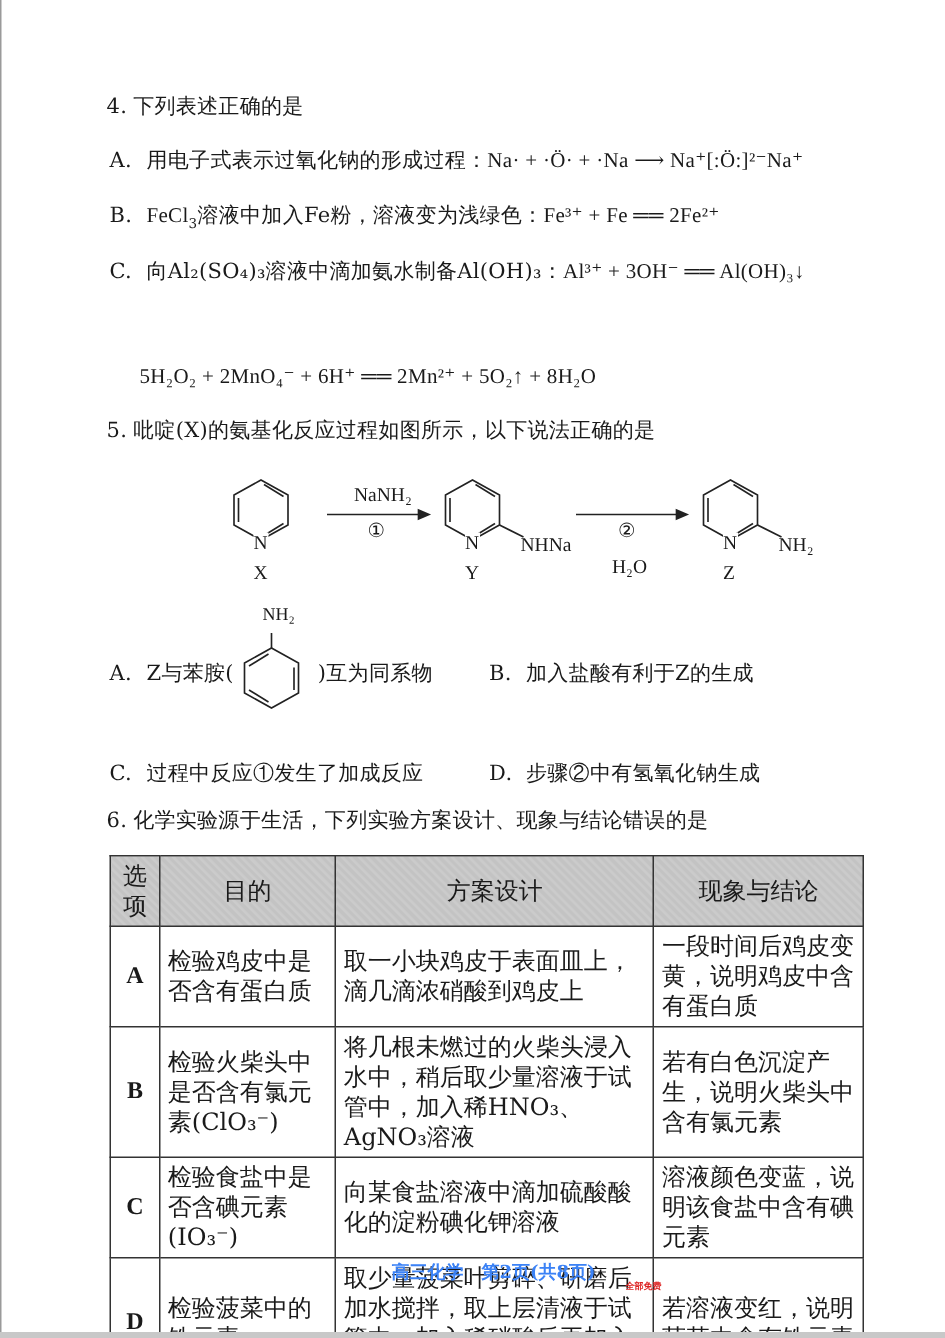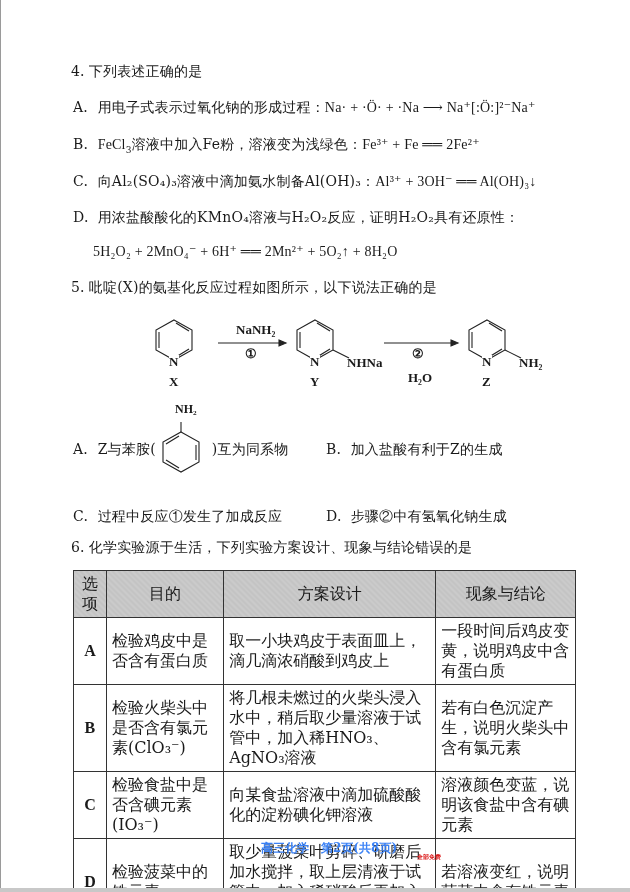--- a/index.html
+++ b/index.html
@@ -13,21 +13,21 @@
   .bottom-strip { position:absolute; left:0; top:888px; width:630px; height:4px; background:#c8c8c8; }
   .line { position:absolute; font-size:14px; line-height:18px; white-space:nowrap; letter-spacing:0.2px; }
   sub, sup { font-size:9px; line-height:0; }
   .q-num { display:inline-block; margin-right:4px; }
   .opt-label { display:inline-block; width:20px; }
   .formula { font-family: "Liberation Serif", "DejaVu Serif", serif; }
 
   
   .scheme { position:absolute; left:140px; top:300px; width:420px; height:100px; }
   .scheme svg { position:absolute; left:0; top:0; }
-  .lbl { position:absolute; font-family:"Liberation Serif", serif; font-size:13px;font-weight:bold; }
+  .lbl { position:absolute; font-family:"Liberation Serif", serif; font-size:13px; }
 
   
   table.exp {
     position:absolute; left:72px; top:570px; width:503px;
     border-collapse:collapse; font-size:16px;
   }
   table.exp td, table.exp th {
     border:1px solid #333; padding:3px 5px; vertical-align:middle; line-height:20px;
   }
   table.exp th {
@@ -61,24 +61,20 @@
   <div class="line" style="left:72px; top:135px;">
     <span class="opt-label">B.</span>
     <span class="formula">FeCl</span><sub>3</sub><span>溶液中加入Fe粉，溶液变为浅绿色：</span><span class="formula">Fe³⁺ + Fe ══ 2Fe²⁺</span>
   </div>
 
   <div class="line" style="left:72px; top:172px;">
     <span class="opt-label">C.</span>
     <span>向Al₂(SO₄)₃溶液中滴加氨水制备Al(OH)₃：</span><span class="formula">Al³⁺ + 3OH⁻ ══ Al(OH)₃↓</span>
   </div>
 
-  <div class="line" style="left:72px; top:208px;">
-    <span class="opt-label">D.</span>
-    <span>用浓盐酸酸化的KMnO₄溶液与H₂O₂反应，证明H₂O₂具有还原性：</span>
-  </div>
   <div class="line formula" style="left:92px; top:243px;text-align:right;">5H₂O₂ + 2MnO₄⁻ + 6H⁺ ══ 2Mn²⁺ + 5O₂↑ + 8H₂O</div>
 
   <div class="line" style="left:70px; top:278px;">
     <span class="q-num">5.</span><span>吡啶(X)的氨基化反应过程如图所示，以下说法正确的是</span>
   </div>
 
   <div class="scheme">
     <svg width="420" height="100" viewBox="0 0 420 100">
       <g stroke="#222" stroke-width="1.1" fill="none">
 

